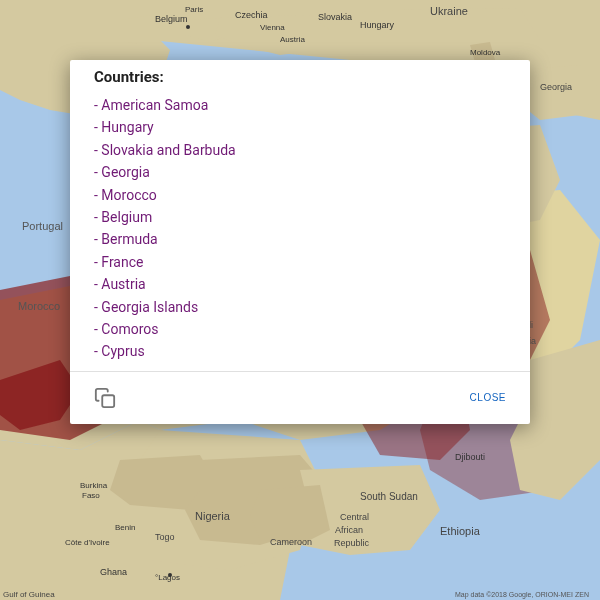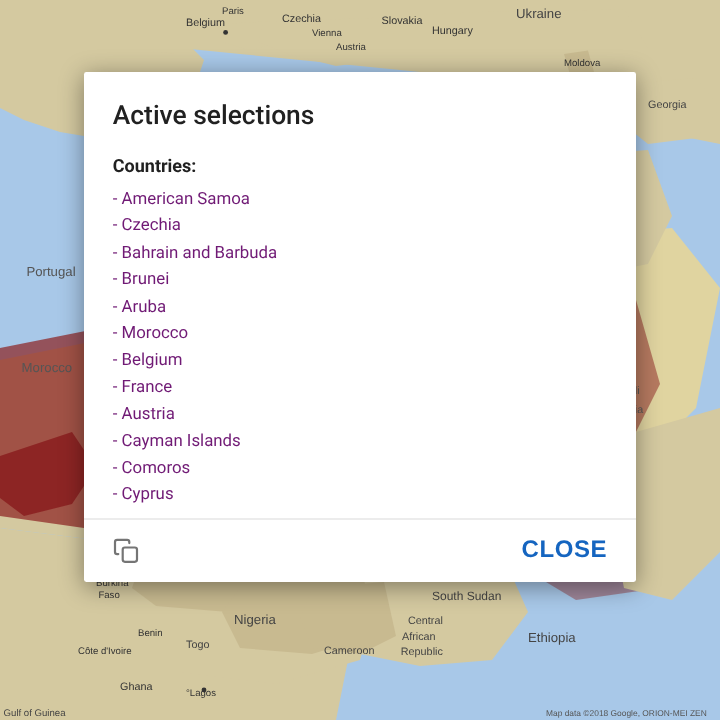--- a/index.html
+++ b/index.html
@@ -79,22 +79,22 @@
     .copy-icon {
       width: 22px;
       height: 22px;
       color: #757575;
     }
 
     .close-btn {
       background: none;
       border: none;
       cursor: pointer;
-      font-size: 20px;
-      font-weight: 700;
+      font-size: 10px;
+      font-weight: 400;
       color: #1565c0;
       letter-spacing: 0.5px;
       padding: 8px;
     }
 
     
     .map-container {
       position: absolute;
       top: 0; left: 0;
       width: 600px;
@@ -199,35 +199,34 @@
     <text x="3" y="597" font-size="8" fill="#444" font-family="Arial">Gulf of Guinea</text>
     <text x="455" y="597" font-size="7" fill="#555" font-family="Arial">Map data ©2018 Google, ORION-MEI ZEN</text>
 
     <circle cx="188" cy="27" r="2" fill="#333"></circle>
 
     <circle cx="170" cy="575" r="2" fill="#333"></circle>
   </svg>
 </div>
 
 <div class="dialog">
-  <div class="dialog-title">Active selections</div>
 
   <div class="dialog-body">
     <div class="countries-label">Countries:</div>
     <div id="countries-list">
         <div class="country-item">- American Samoa</div>
-        <div class="country-item">- Czechia</div>
-        <div class="country-item">- Bahrain and Barbuda</div>
-        <div class="country-item">- Brunei</div>
-        <div class="country-item">- Aruba</div>
+        <div class="country-item">- Hungary</div>
+        <div class="country-item">- Slovakia and Barbuda</div>
+        <div class="country-item">- Georgia</div>
         <div class="country-item">- Morocco</div>
         <div class="country-item">- Belgium</div>
+        <div class="country-item">- Bermuda</div>
         <div class="country-item">- France</div>
         <div class="country-item">- Austria</div>
-        <div class="country-item">- Cayman Islands</div>
+        <div class="country-item">- Georgia Islands</div>
         <div class="country-item">- Comoros</div>
         <div class="country-item">- Cyprus</div>
       </div>
   </div>
 
   <div class="dialog-divider"></div>
 
   <div class="dialog-actions">
     <button class="copy-icon-btn" title="Copy">
       <svg class="copy-icon" viewBox="0 0 24 24" fill="none" stroke="#757575" stroke-width="2" stroke-linecap="round" stroke-linejoin="round">

